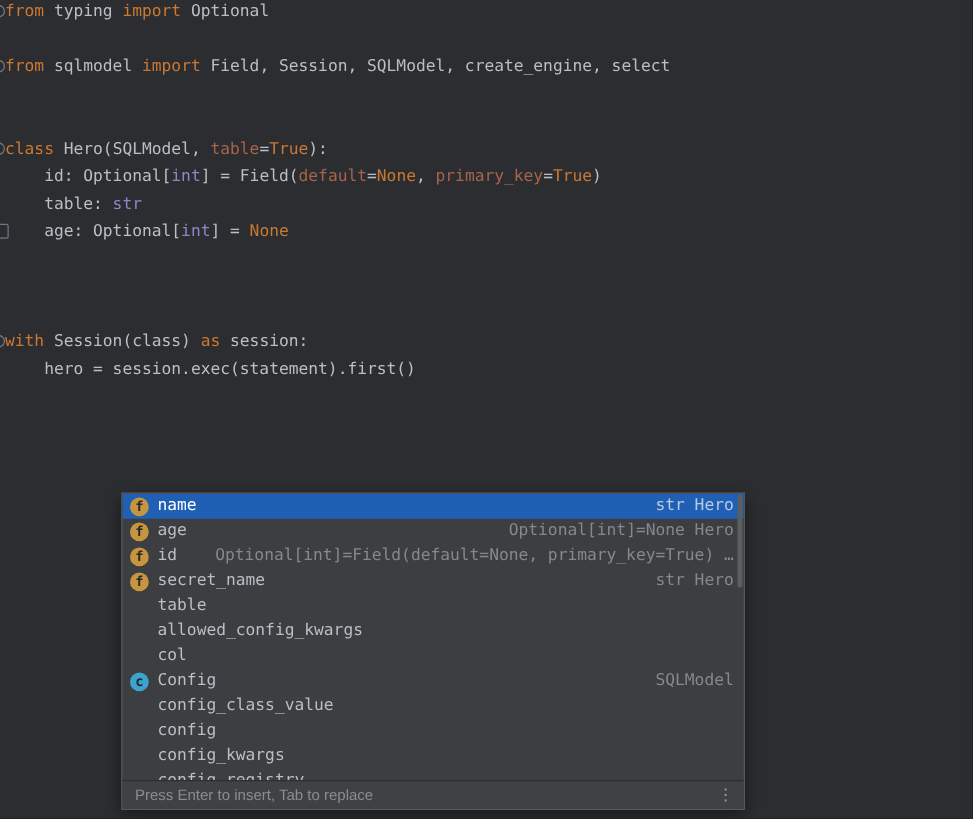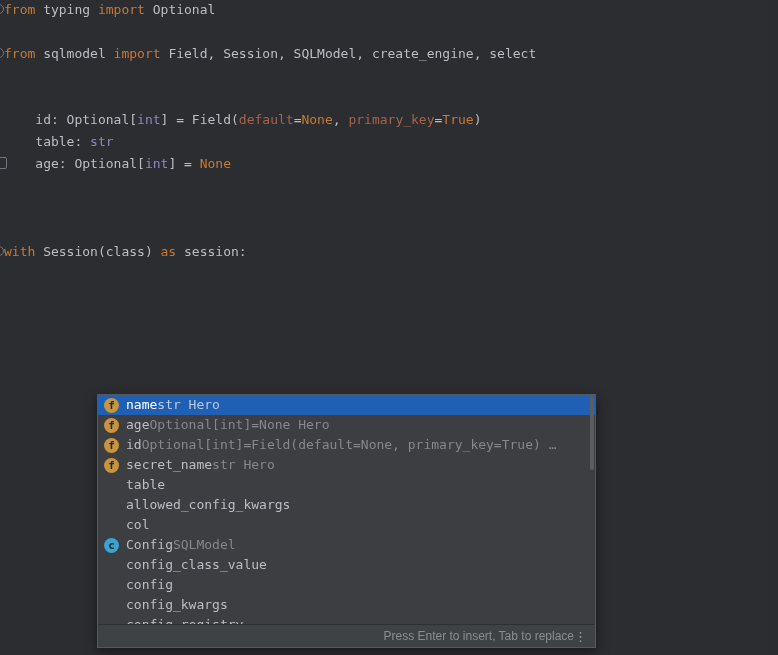--- a/index.html
+++ b/index.html
@@ -53,55 +53,57 @@
   }
   .cmp-item.selected{background:#2060B4;color:#FFFFFF;}
   .cmp-icon{
     flex:0 0 15px;width:15px;height:15px;border-radius:50%;margin-right:7px;
     font-size:11px;font-weight:bold;line-height:15px;text-align:center;color:#26292C;
   }
   .cmp-icon.icon-f{background:#C7953F;}
   .cmp-icon.icon-c{background:#3BA3CE;}
   .cmp-icon.icon-none{background:transparent;}
   .cmp-label{flex:0 0 auto;}
-  .cmp-tail{flex:1 1 auto;text-align:left;color:#85888C;}
+  .cmp-tail{flex:1 1 auto;text-align:right;color:#85888C;}
   .cmp-item.selected .cmp-tail{color:#B9C9E2;}
   .cmp-scrollbar{
     position:absolute;top:1px;right:1px;width:4px;height:74px;
     background:#5A5E61;border-radius:2px;z-index:6;
   }
   .cmp-footer{
     height:23px;flex:0 0 23px;background:#3F4245;border-top:1px solid #2D2F32;
     display:flex;align-items:center;padding:0 8px 0 10px;box-sizing:border-box;
-    font-family:"Liberation Sans",sans-serif;font-size:12px;color:#8A8D90;text-align:right;
+    font-family:"Liberation Sans",sans-serif;font-size:12px;color:#8A8D90;
   }
   .cmp-footer-hint{flex:1 1 auto;}
   .more-menu{
     flex:0 0 auto;color:#9DA0A3;font-size:13px;line-height:13px;cursor:pointer;
     font-family:"DejaVu Sans",sans-serif;
   }
 </style>
 </head>
 <body>
 
 <div class="screen">
 
   <div class="code-area">
       <div class="code-line"><span class="gutter-mark"></span><span class="tk-kw">from</span><span class="tk-fg"> typing </span><span class="tk-kw">import</span><span class="tk-fg"> Optional</span></div>
       <div class="code-line"></div>
       <div class="code-line"><span class="gutter-mark"></span><span class="tk-kw">from</span><span class="tk-fg"> sqlmodel </span><span class="tk-kw">import</span><span class="tk-fg"> Field, Session, SQLModel, create_engine, select</span></div>
       <div class="code-line"></div>
       <div class="code-line"></div>
+      <div class="code-line"><span class="gutter-mark"></span><span class="tk-kw">class</span><span class="tk-fg"> Hero(SQLModel, </span><span class="tk-param">table</span><span class="tk-fg">=</span><span class="tk-kw">True</span><span class="tk-fg">):</span></div>
       <div class="code-line"><span class="tk-fg">    id: Optional[</span><span class="tk-type">int</span><span class="tk-fg">] = Field(</span><span class="tk-param">default</span><span class="tk-fg">=</span><span class="tk-kw">None</span><span class="tk-fg">, </span><span class="tk-param">primary_key</span><span class="tk-fg">=</span><span class="tk-kw">True</span><span class="tk-fg">)</span></div>
       <div class="code-line"><span class="tk-fg">    table: </span><span class="tk-type">str</span></div>
       <div class="code-line"><span class="gutter-mark wide"></span><span class="tk-fg">    age: Optional[</span><span class="tk-type">int</span><span class="tk-fg">] = </span><span class="tk-kw">None</span></div>
       <div class="code-line"></div>
       <div class="code-line"></div>
       <div class="code-line"></div>
       <div class="code-line"><span class="gutter-mark"></span><span class="tk-kw">with</span><span class="tk-fg"> Session(class) </span><span class="tk-kw">as</span><span class="tk-fg"> session:</span></div>
+      <div class="code-line"><span class="tk-fg">    hero = session.exec(statement).first()</span></div>
     </div>
 
   <div class="scroll-track"></div>
 
   <div class="popup">
     <div class="cmp-list">
       <div class="cmp-scrollbar"></div>
     <div class="cmp-item selected"><span class="cmp-icon icon-f">f</span><span class="cmp-label">name</span><span class="cmp-tail">str Hero</span></div>
         <div class="cmp-item"><span class="cmp-icon icon-f">f</span><span class="cmp-label">age</span><span class="cmp-tail">Optional[int]=None Hero</span></div>
         <div class="cmp-item"><span class="cmp-icon icon-f">f</span><span class="cmp-label">id</span><span class="cmp-tail">Optional[int]=Field(default=None, primary_key=True) …</span></div>

